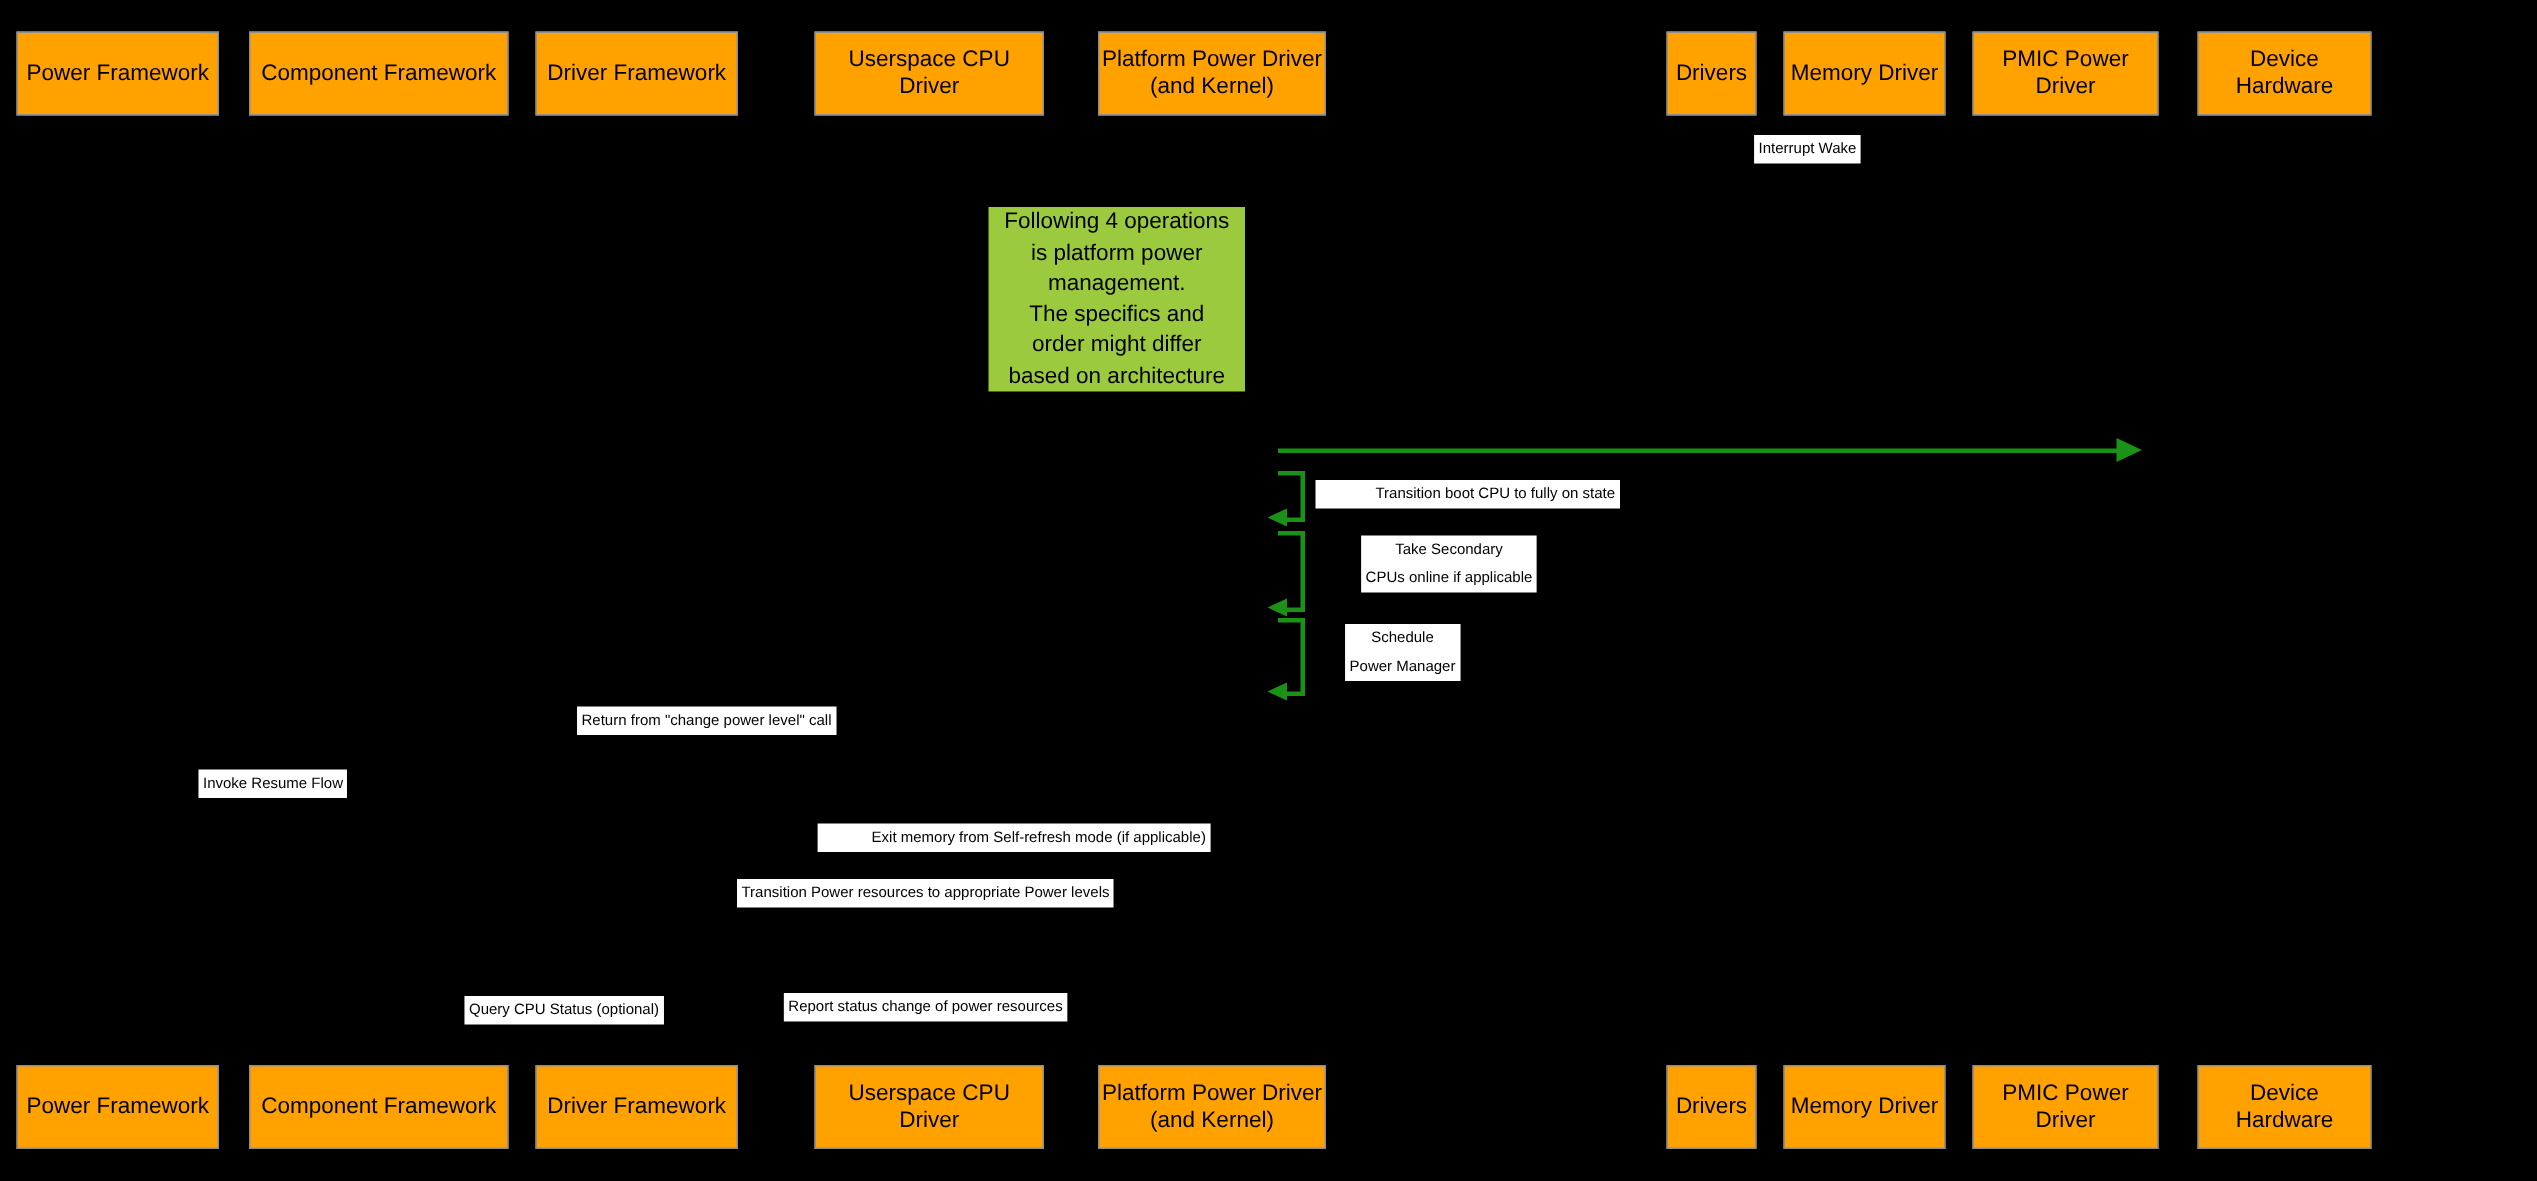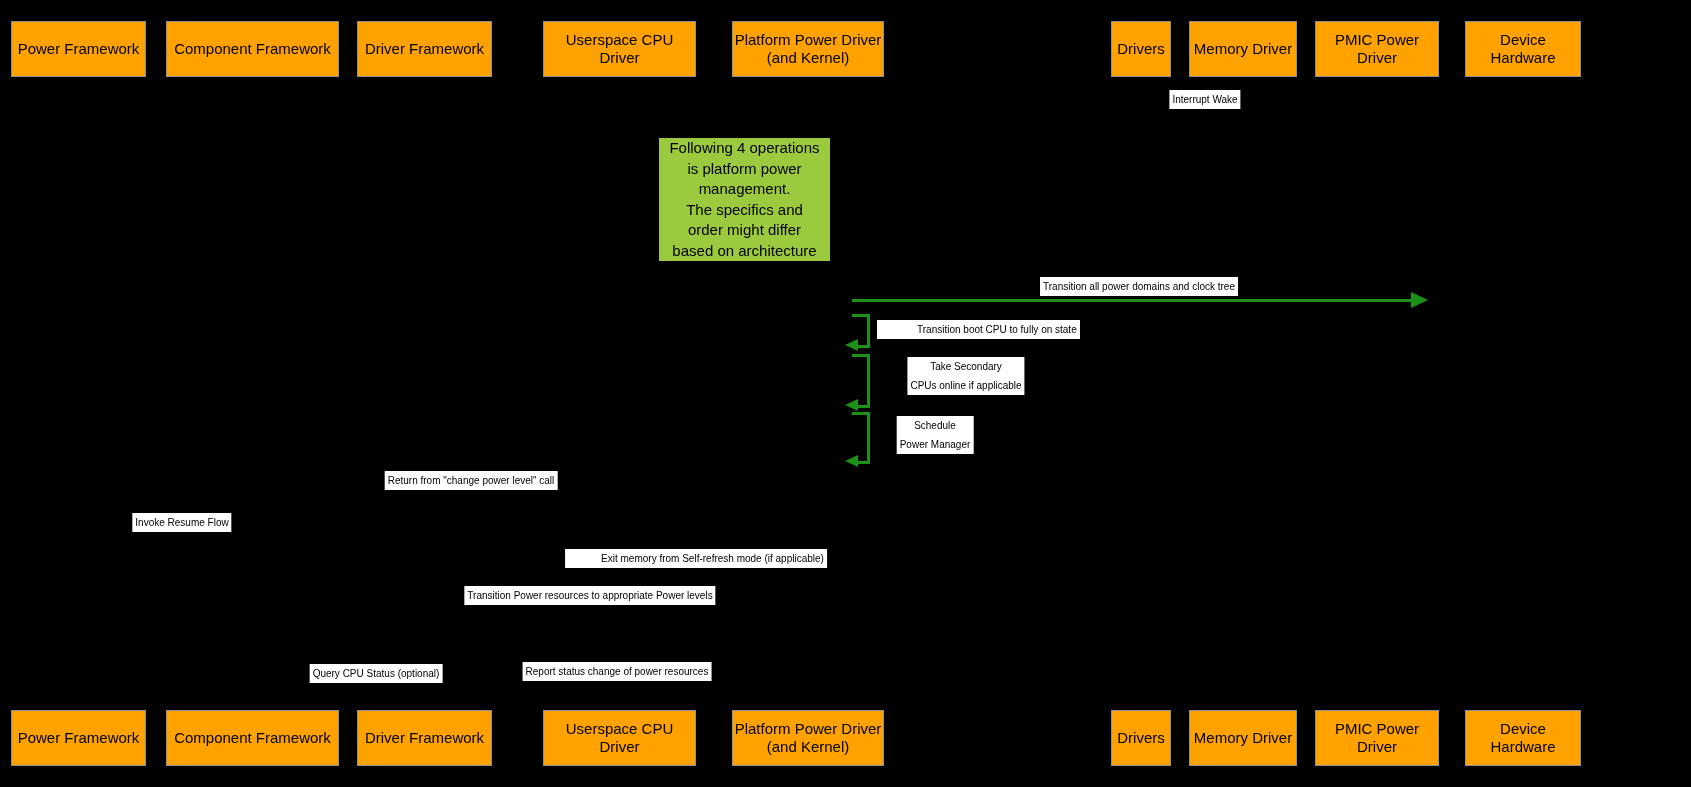--- a/index.html
+++ b/index.html
@@ -128,26 +128,25 @@
   <div class="selfloop" style="top:314px; height:34px;"></div>
   <div class="arrow-left" style="left:845px; top:339px;"></div>
 
   <div class="selfloop" style="top:354px; height:54px;"></div>
   <div class="arrow-left" style="left:845px; top:399px;"></div>
 
   <div class="selfloop" style="top:412px; height:52px;"></div>
   <div class="arrow-left" style="left:845px; top:455px;"></div>
 
   <div class="msg" style="left:1205px; top:90px;">Interrupt Wake</div>
-  <div class="msg" style="left:1139px; top:277px;">Transition all power domains and clock tree</div>
   <div class="msg anchor-left" style="left:877px; top:320px;">Transition boot CPU to fully on state</div>
   <div class="msg" style="left:966px; top:357px;">Take Secondary
 CPUs online if applicable</div>
   <div class="msg" style="left:935px; top:416px;">Schedule
 Power Manager</div>
   <div class="msg" style="left:471px; top:471px;">Return from "change power level" call</div>
   <div class="msg" style="left:182px; top:513px;">Invoke Resume Flow</div>
-  <div class="msg" style="left:696px; top:549px;padding-left:36px;">Exit memory from Self-refresh mode (if applicable)</div>
-  <div class="msg" style="left:590px; top:586px;">Transition Power resources to appropriate Power levels</div>
+  <div class="msg" style="left:676px; top:549px;padding-left:36px;">Exit memory from Self-refresh mode (if applicable)</div>
+  <div class="msg" style="left:617px; top:586px;">Transition Power resources to appropriate Power levels</div>
   <div class="msg" style="left:617px; top:626px;margin-top:36px;">Report status change of power resources</div>
   <div class="msg" style="left:376px; top:664px;">Query CPU Status (optional)</div>
 
 </div>
 
 </body></html>

